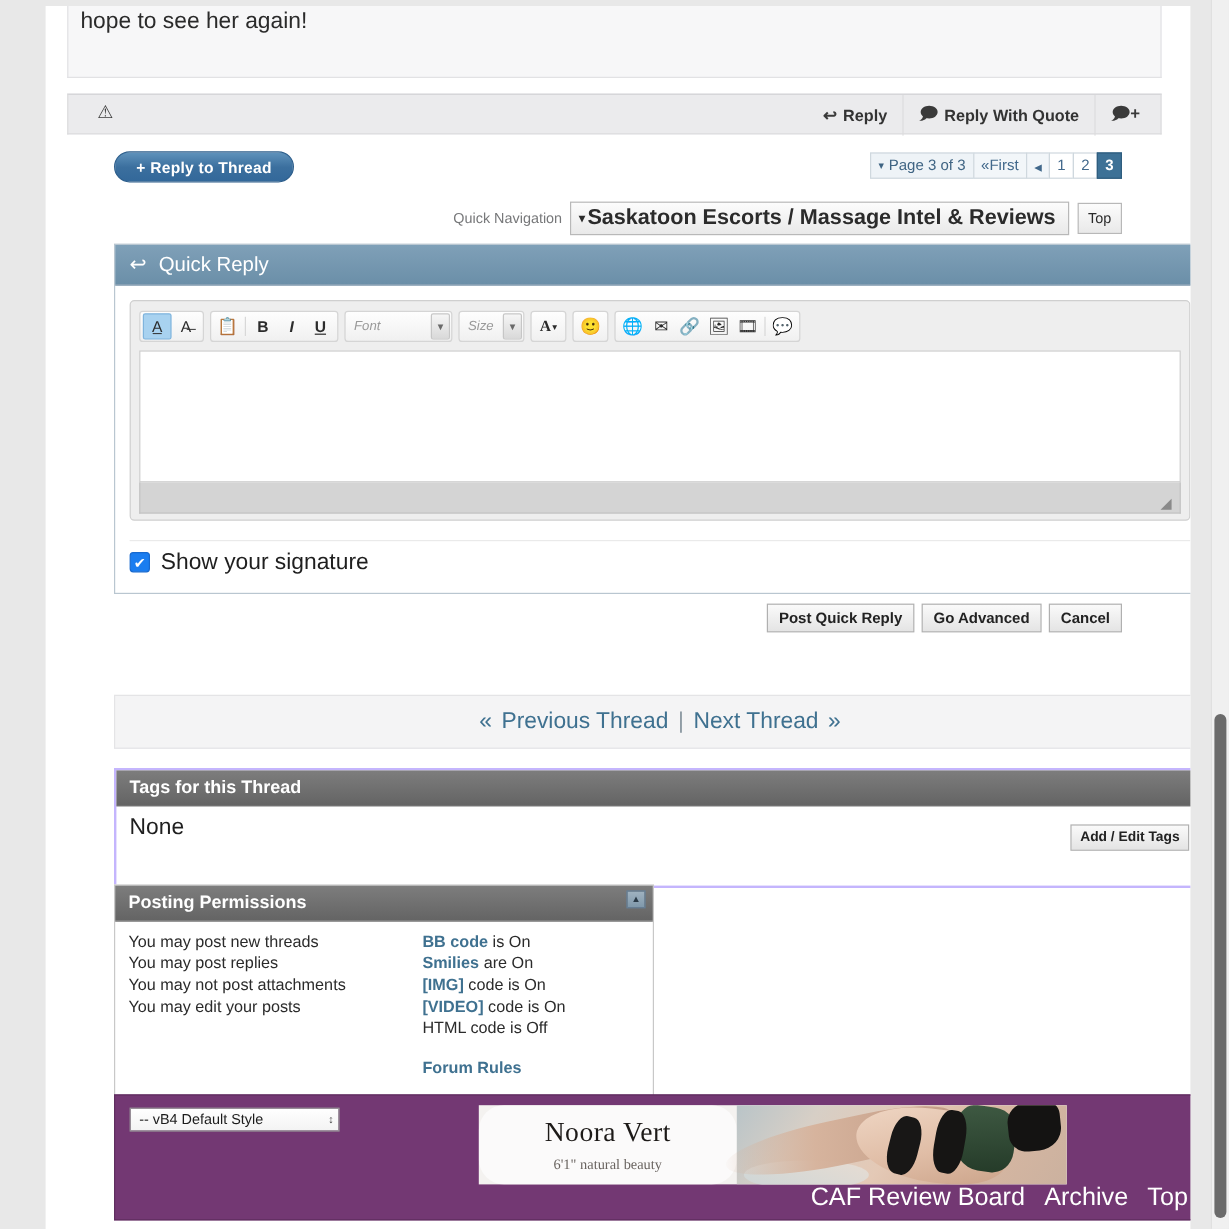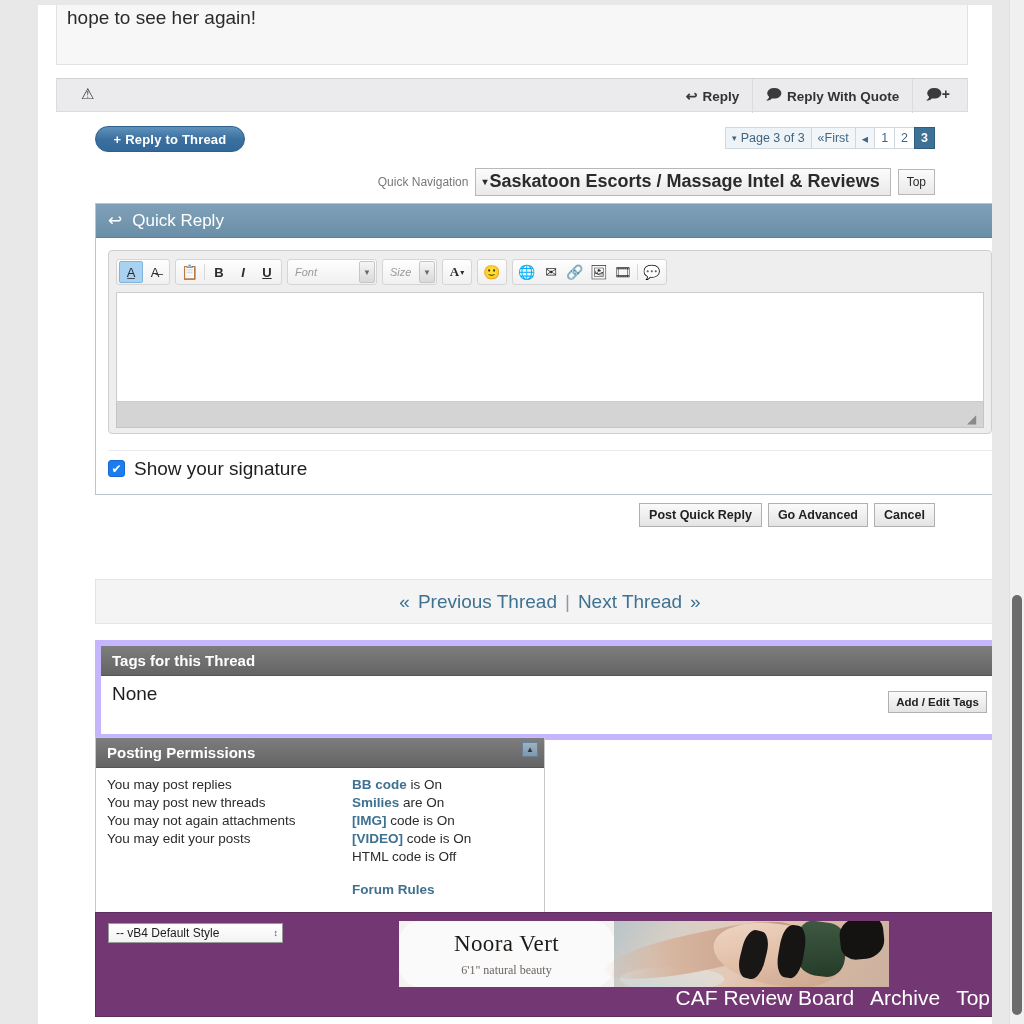--- a/index.html
+++ b/index.html
@@ -236,21 +236,21 @@
     gap: 8px; font-size: 19px;
   }
   .tn-link { color: #3f7190; cursor: pointer; }
   .tn-chev { color: #3f7190; }
   .tn-pipe { color: #8d9aa3; }
 
   
   .tags-box {
     position: absolute; left: 57px; top: 635px;
     width: 910px; height: 100px;
-    border: 6px solid #c4b5fd;
+    border: 2px solid #c4b5fd;
     background: #fff;
   }
   .blk-head {
     height: 30px;
     background: linear-gradient(to bottom,#7d7d7d 0%,#646464 100%);
     border-bottom: 1px solid #555;
     color: #fff; font-size: 15px; font-weight: bold;
     display: flex; align-items: center; padding-left: 11px;
   }
   .tags-body { position: relative; height: 57px; padding: 6px 11px; }
@@ -560,23 +560,23 @@
     </div>
   </div>
 
   <div class="perm-box">
     <div class="blk-head perm-head">
       <span>Posting Permissions</span>
       <div class="collapse-btn">▲</div>
     </div>
     <div class="perm-body">
       <div class="perm-col-left">
+        <div class="perm-line">You may post new threads</div>
         <div class="perm-line">You may post replies</div>
-        <div class="perm-line">You may post new threads</div>
-        <div class="perm-line">You may not again attachments</div>
+        <div class="perm-line">You may not post attachments</div>
         <div class="perm-line">You may edit your posts</div>
       </div>
       <div class="perm-col-right">
         <div class="perm-line">
           <span class="perm-strong">BB code</span><span> is On</span>
         </div>
         <div class="perm-line">
           <span class="perm-strong">Smilies</span><span> are On</span>
         </div>
         <div class="perm-line">

